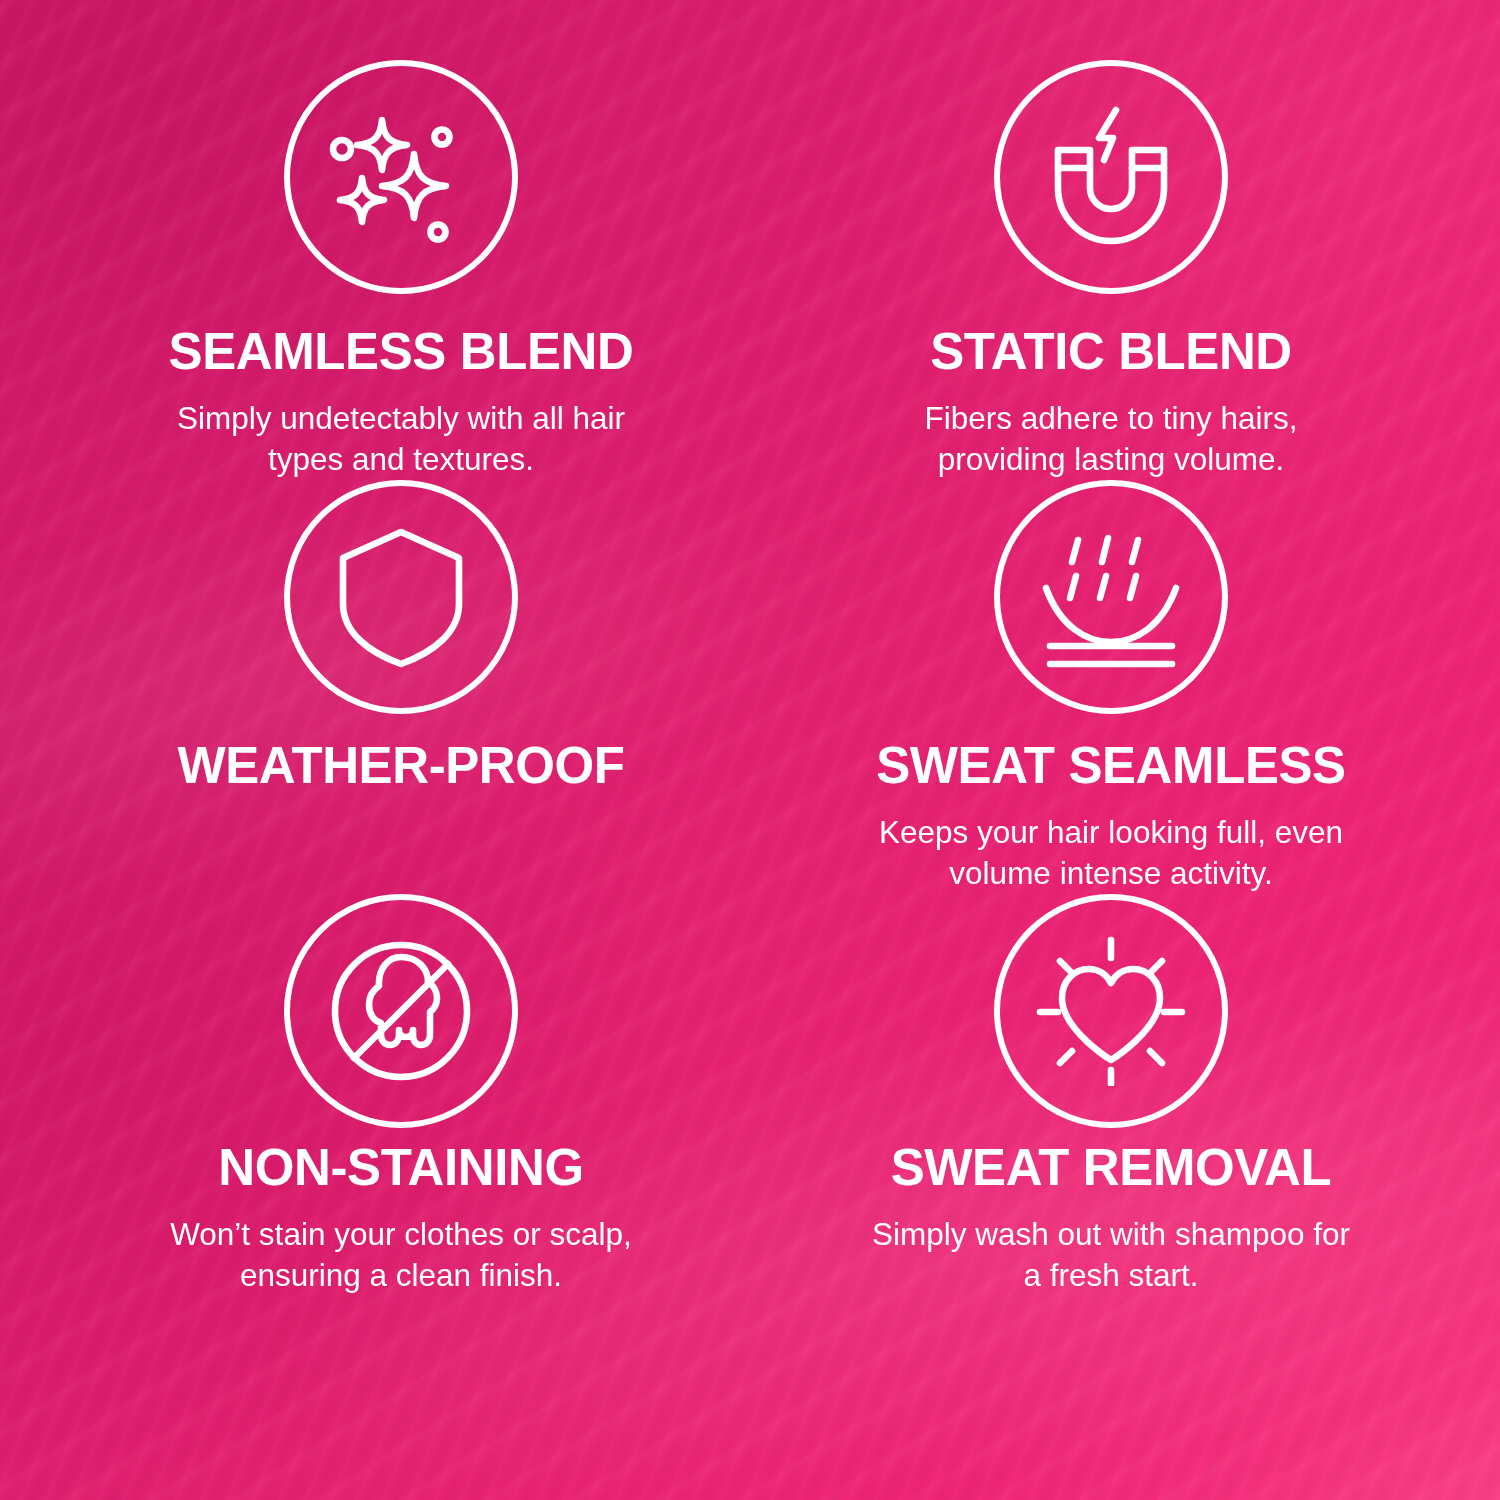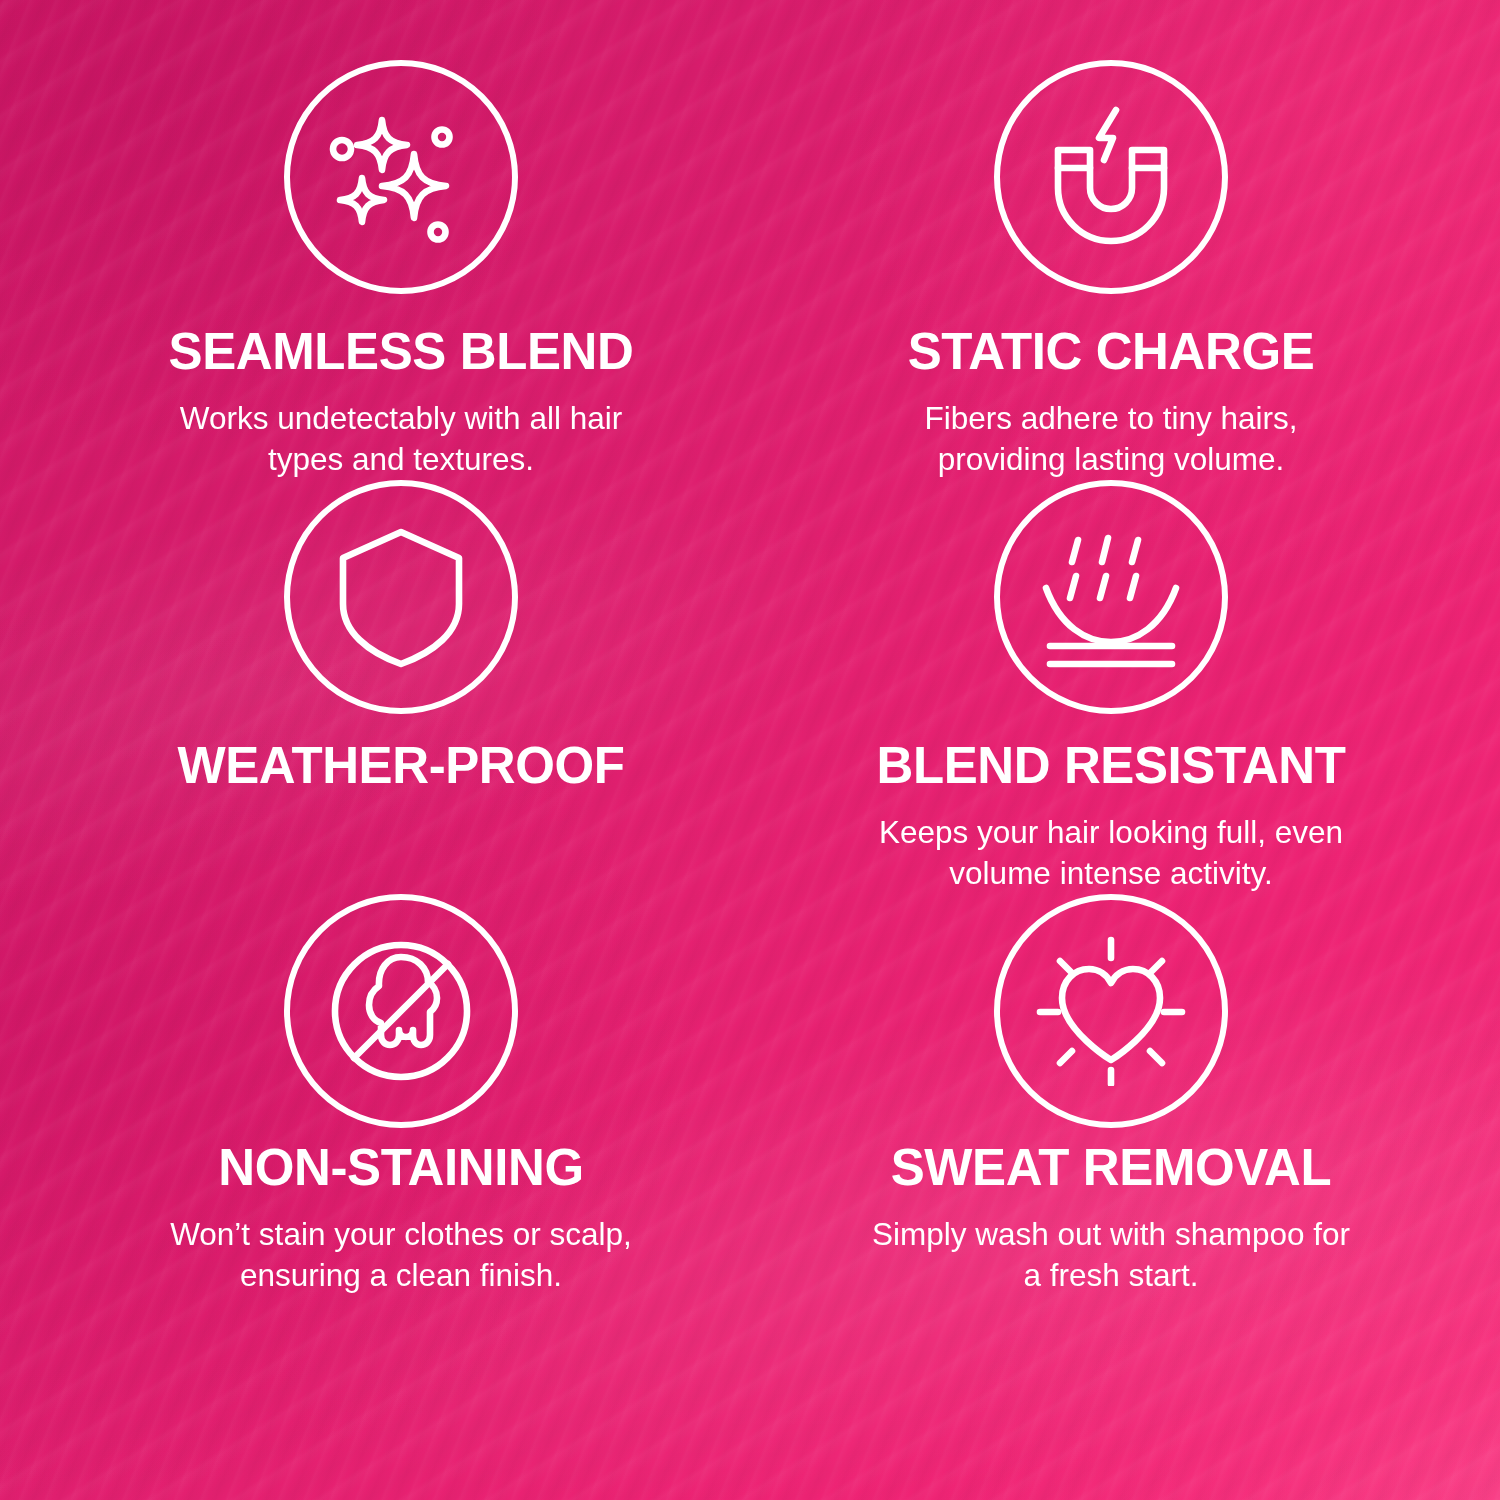--- a/index.html
+++ b/index.html
@@ -124,36 +124,36 @@
         <path d="M56 18 C57.6 35 64 41.4 81 43 C64 44.6 57.6 51 56 68 C54.4 51 48 44.6 31 43 C48 41.4 54.4 35 56 18 Z"></path>
 
         <path d="M36 76 C37.4 91 43 96.6 58 98 C43 99.4 37.4 105 36 120 C34.6 105 29 99.4 14 98 C29 96.6 34.6 91 36 76 Z"></path>
 
         <circle cx="16" cy="47" r="9"></circle>
         <circle cx="116" cy="35" r="7.5"></circle>
         <circle cx="112" cy="130" r="7.5"></circle>
       </svg>
     </div>
     <div class="feature-title">SEAMLESS BLEND</div>
-    <div class="feature-desc">Works undetectably with all hair types and textures.</div>
+    <div class="feature-desc">Simply undetectably with all hair types and textures.</div>
   </div>
 
   <div class="feature-cell row-1">
     <div class="icon-circle">
       <svg width="150" height="150" viewBox="0 0 150 150" fill="none" stroke="#FFFFFF" stroke-width="6.6" stroke-linecap="round" stroke-linejoin="round">
 
         <path d="M22 48 L22 86 A53 53 0 0 0 128 86 L128 48 L96 48 L96 86 A21 21 0 0 1 54 86 L54 48 Z"></path>
 
         <path d="M22 66 L54 66"></path>
         <path d="M96 66 L128 66"></path>
 
         <path d="M80 8 L63 36 L77 36 L68 58"></path>
       </svg>
     </div>
-    <div class="feature-title">STATIC CHARGE</div>
+    <div class="feature-title">STATIC BLEND</div>
     <div class="feature-desc">Fibers adhere to tiny hairs, providing lasting volume.</div>
   </div>
 
   <div class="feature-cell row-2">
     <div class="icon-circle">
       <svg width="150" height="150" viewBox="0 0 150 150" fill="none" stroke="#FFFFFF" stroke-width="6.6" stroke-linecap="round" stroke-linejoin="round">
         <path d="M75 10 L133 36 L133 82 C133 110 108 130 75 142 C42 130 17 110 17 82 L17 36 Z"></path>
       </svg>
     </div>
     <div class="feature-title">WEATHER-PROOF</div>
@@ -170,21 +170,21 @@
         <path d="M40 54 L34 76"></path>
         <path d="M70 54 L64 76"></path>
         <path d="M100 54 L94 76"></path>
 
         <path d="M10 66 C24 104 50 120 75 120 C100 120 126 104 140 66"></path>
 
         <path d="M14 124 L136 124"></path>
         <path d="M14 142 L136 142"></path>
       </svg>
     </div>
-    <div class="feature-title">BLEND RESISTANT</div>
+    <div class="feature-title">SWEAT SEAMLESS</div>
     <div class="feature-desc">Keeps your hair looking full, even volume intense activity.</div>
   </div>
 
   <div class="feature-cell row-3">
     <div class="icon-circle">
       <svg width="152" height="152" viewBox="0 0 152 152" fill="none" stroke="#FFFFFF" stroke-width="6.6" stroke-linecap="round" stroke-linejoin="round">
 
         <circle cx="76" cy="76" r="66"></circle>
 
         <path d="M76 22

